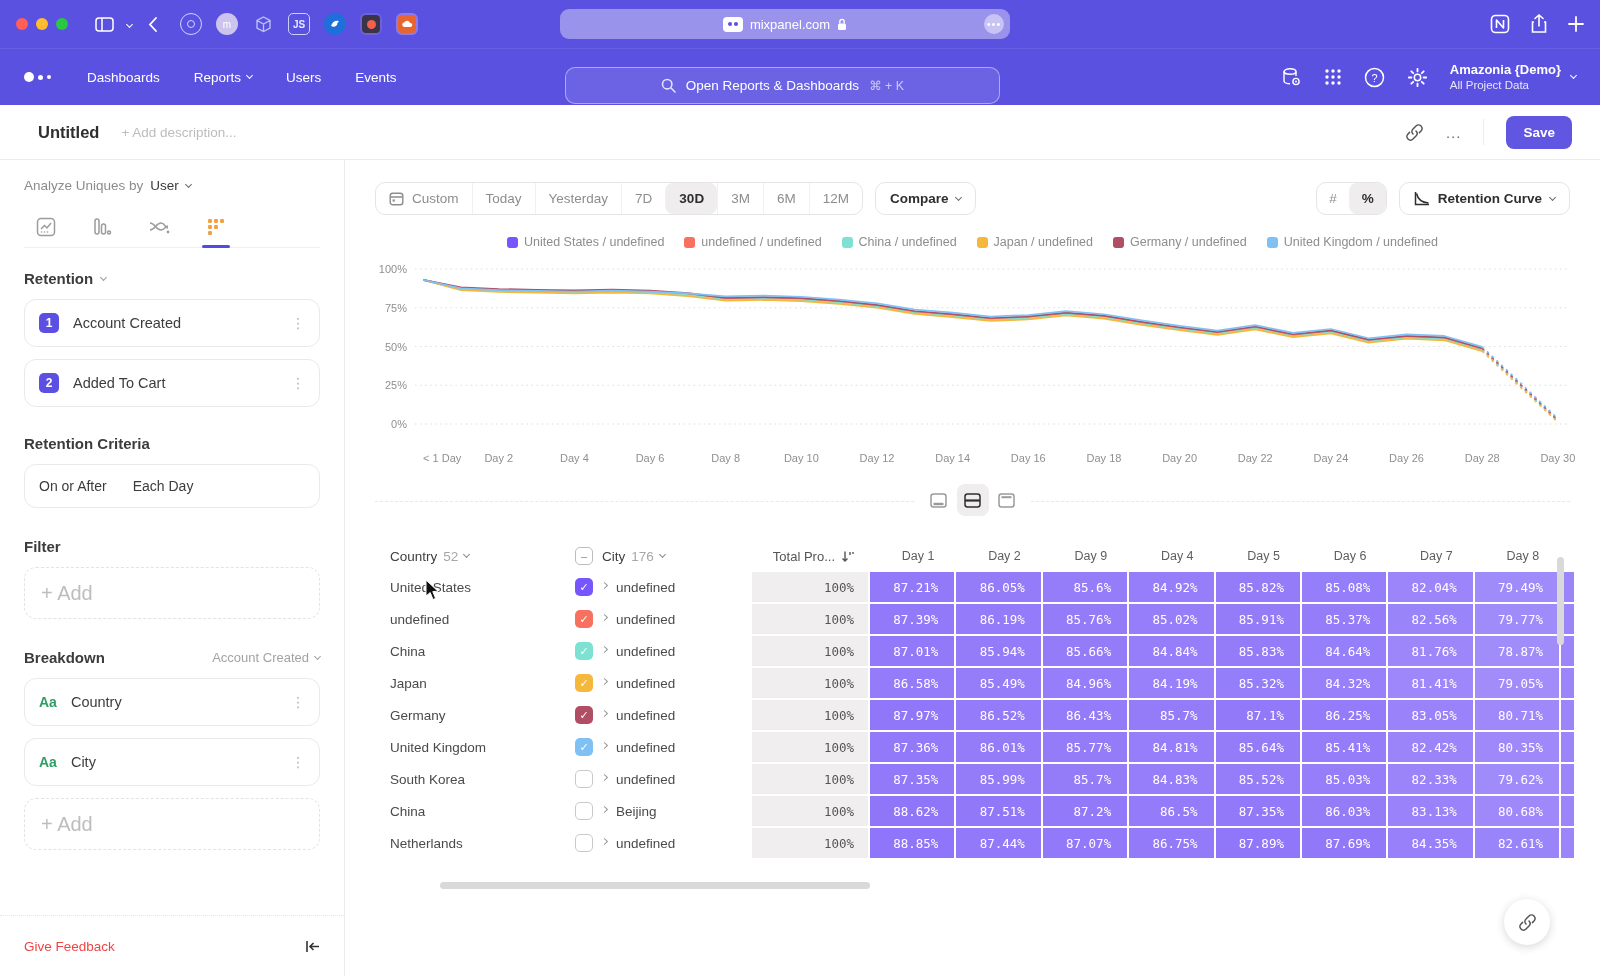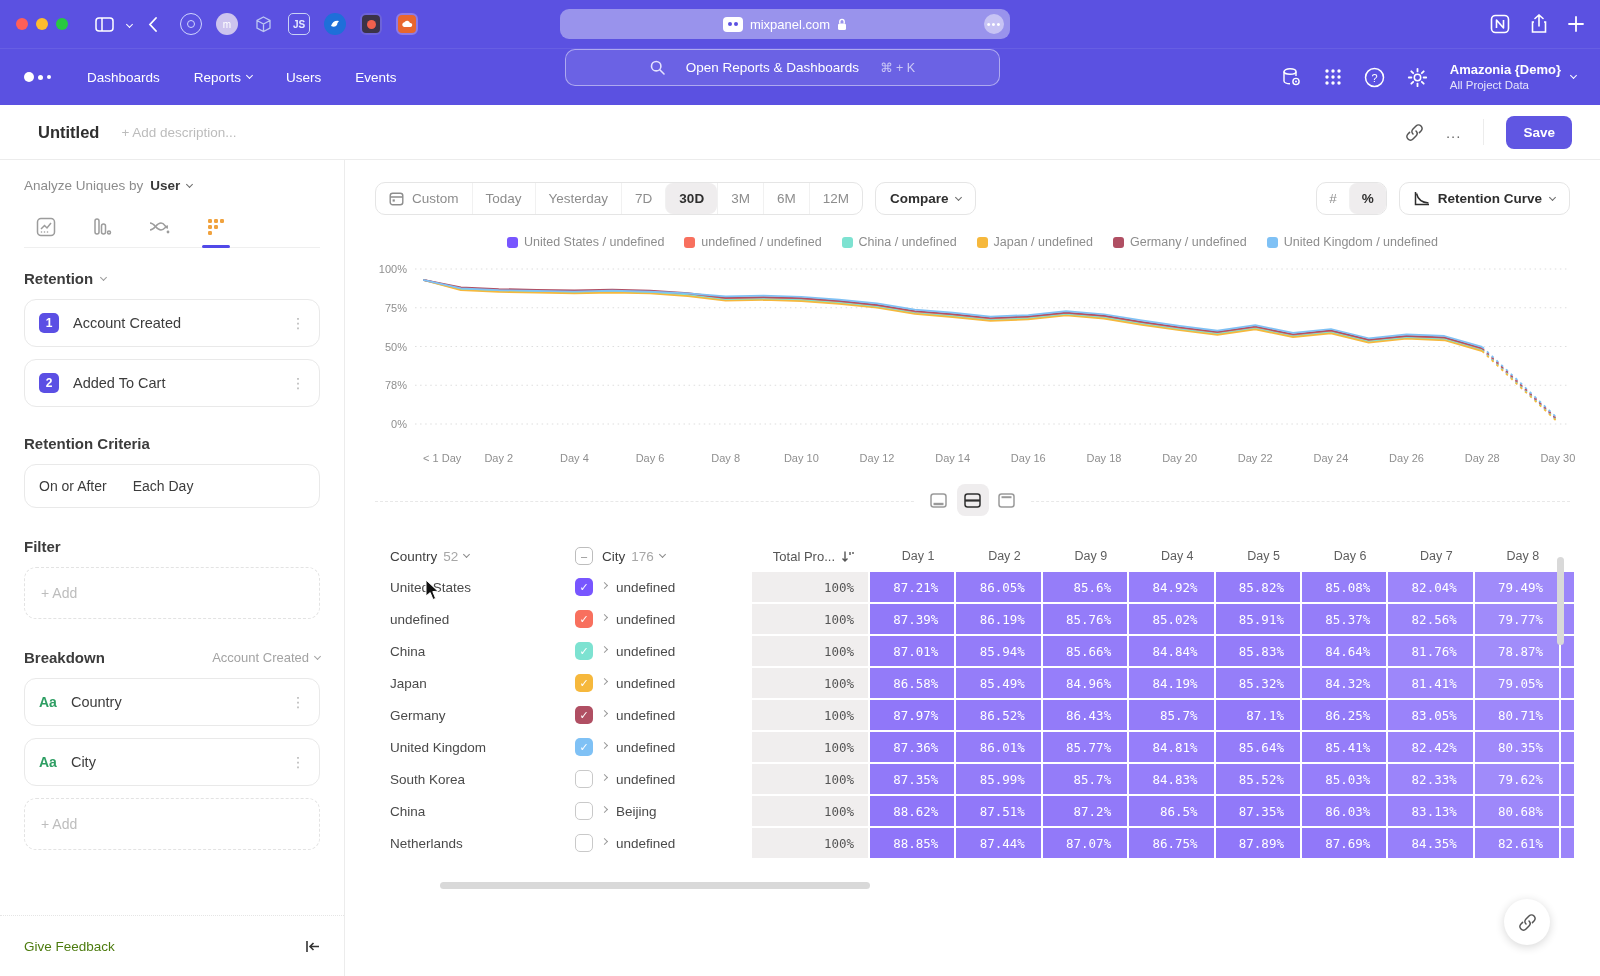--- a/index.html
+++ b/index.html
@@ -17,21 +17,21 @@
   .favchip i { width:4px; height:4px; border-radius:50%; background:#5b51e1; }
   .url-more { position:absolute; right:6px; top:5px; width:20px; height:20px; border-radius:50%; background:rgba(255,255,255,.45); color:#fff; display:flex; align-items:center; justify-content:center; font-size:11px; letter-spacing:1px; }
   .chrome-right { margin-left:auto; display:flex; align-items:center; gap:20px; color:#fff; }
 
   
   .nav { height:57px; background:#5b51e1; display:flex; align-items:center; padding:0 24px; position:relative; border-top:1px solid rgba(255,255,255,.08); }
   .logo-dots { display:flex; align-items:center; gap:4px; margin-right:36px; }
   .logo-dots i { background:#fff; border-radius:50%; }
   .nav-links { display:flex; align-items:center; gap:34px; }
   .nav-link { color:#fff; font-size:13.5px; font-weight:500; display:flex; align-items:center; gap:6px; cursor:default; }
-  .nav-search { position:absolute; left:565px; width:435px; height:37px; top:0; border:1px solid rgba(255,255,255,.45); background:rgba(255,255,255,.10); border-radius:10px; display:flex; align-items:center; justify-content:center; gap:21px; color:#fff; font-size:13.5px; }
+  .nav-search { position:absolute; left:565px; width:435px; height:37px; top:18px; border:1px solid rgba(255,255,255,.45); background:rgba(255,255,255,.10); border-radius:10px; display:flex; align-items:center; justify-content:center; gap:10px; color:#fff; font-size:13.5px; }
   .nav-search .kbd { color:rgba(255,255,255,.65); font-size:12.5px; }
   .nav-right { margin-left:auto; display:flex; align-items:center; gap:22px; color:#fff; }
   .proj { text-align:left; line-height:1.25; }
   .proj .p1 { font-size:13px; font-weight:700; }
   .proj .p2 { font-size:11.5px; opacity:.85; }
 
   
   .chev { display:inline-block; width:7px; height:7px; border-right:1.6px solid currentColor; border-bottom:1.6px solid currentColor; transform:rotate(45deg); margin-top:-3px; }
   .chev.right { transform:rotate(-45deg); }
   .chev.sm { width:5px; height:5px; }
@@ -43,37 +43,37 @@
   .phead-right { margin-left:auto; display:flex; align-items:center; gap:22px; color:#555; }
   .vdiv { width:1px; height:26px; background:#ececec; }
   .save-btn { background:#6056e2; color:#fff; font-size:13.5px; font-weight:600; border:none; border-radius:8px; padding:9px 17px; cursor:pointer; }
   .dots3 { font-size:15px; color:#6b6b6b; letter-spacing:1px; }
 
   
   .layout { display:flex; height:816px; }
   .sidebar { width:345px; border-right:1px solid #ececec; display:flex; flex-direction:column; }
   .sb-scroll { flex:1; padding:18px 24px 0 24px; }
   .sb-row { display:flex; align-items:center; gap:7px; font-size:13.5px; color:#8c8c8c; }
-  .sb-row b { color:#3a3a3a; font-weight:700; font-size:13.5px; }
+  .sb-row b { color:#3a3a3a; font-weight:400; font-size:13.5px; }
   .tabs { display:flex; align-items:flex-end; gap:24px; margin-top:16px; border-bottom:1px solid #efefef; padding:0 6px; }
   .tab { padding:8px 6px 10px; position:relative; color:#9c9c9c; }
   .tab.active { color:#f0a23e; }
   .tab.active::after { content:""; position:absolute; left:2px; right:2px; bottom:-1px; height:3px; background:#5149e8; border-radius:2px; }
   .sec-title { font-size:15px; font-weight:700; color:#3c3c3c; margin-top:22px; display:flex; align-items:center; gap:8px; }
   .sec-title .muted { font-weight:400; color:#a3a3a3; font-size:13px; margin-left:auto; display:flex; gap:6px; align-items:center; }
   .card { border:1px solid #e9e9e9; border-radius:12px; height:48px; display:flex; align-items:center; padding:0 14px; margin-top:12px; background:#fff; cursor:pointer; }
   .badge { width:20px; height:20px; border-radius:5px; background:#5b4fe4; color:#fff; font-size:12px; font-weight:700; display:flex; align-items:center; justify-content:center; }
   .card .lbl { font-size:14.5px; color:#3c3c3c; margin-left:14px; }
   .kebab { margin-left:auto; color:#b3b3b3; font-size:14px; cursor:pointer; }
   .card.small { height:44px; }
   .card .crit { font-size:14px; color:#3c3c3c; }
   .card .crit + .crit { margin-left:26px; }
-  .dashed { border:1.5px dashed #e3e3e3; border-radius:12px; height:52px; display:flex; align-items:center; padding:0 16px; color:#bdbdbd; font-size:14px; margin-top:12px; cursor:pointer; }
+  .dashed { border:1.5px dashed #e3e3e3; border-radius:12px; height:52px; display:flex; align-items:center; padding:0 16px; color:#bdbdbd; font-size:20px; margin-top:12px; cursor:pointer; }
   .aa { color:#2e9e63; font-weight:700; font-size:14px; }
-  .sb-foot { height:61px; border-top:1px dotted #e5e5e5; display:flex; align-items:center; padding:0 24px; color:#4d7c0f; font-size:13.5px; }
+  .sb-foot { height:61px; border-top:1px dotted #e5e5e5; display:flex; align-items:center; padding:0 24px; color:#ef4444; font-size:13.5px; }
   .collapse-ic { margin-left:auto; color:#333; }
 
   
   .main { flex:1; display:flex; flex-direction:column; position:relative; }
   .chart-sec { padding:22px 30px 0 30px; }
   .toolbar { display:flex; align-items:center; }
   .seg-group { display:flex; border:1px solid #e5e5e5; border-radius:10px; overflow:hidden; background:#fff; }
   .seg { padding:8px 13px; font-size:13.5px; color:#8d8d8d; display:flex; align-items:flex-end; gap:8px; cursor:pointer; border-left:1px solid #f1f1f1; }
   .seg:first-child { border-left:none; }
   .seg.active { background:#efedee; color:#2f2f2f; font-weight:700; border-radius:8px; }
@@ -484,21 +484,21 @@
             <span class="leg-sw" style="background: rgb(127, 193, 245);"></span>
             <span>United Kingdom / undefined</span>
           </span>
         </div>
 
       <div class="chart-wrap">
         <div class="y-axis" id="y-axis">
             <span style="top: 4px;">100%</span>
             <span style="top: 42.75px;">75%</span>
             <span style="top: 81.5px;">50%</span>
-            <span style="top: 120.25px;">78%</span>
+            <span style="top: 120.25px;">25%</span>
             <span style="top: 159px;">0%</span>
           </div>
         <div class="plot">
           <svg id="chart-svg" width="100%" height="185" viewBox="0 0 1140 185" preserveAspectRatio="none">
               <line x1="0" x2="1140" y1="10" y2="10" stroke="#dedede" stroke-width="1" stroke-dasharray="1.5 3.5"></line>
               <line x1="0" x2="1140" y1="48.75" y2="48.75" stroke="#dedede" stroke-width="1" stroke-dasharray="1.5 3.5"></line>
               <line x1="0" x2="1140" y1="87.5" y2="87.5" stroke="#dedede" stroke-width="1" stroke-dasharray="1.5 3.5"></line>
               <line x1="0" x2="1140" y1="126.25" y2="126.25" stroke="#dedede" stroke-width="1" stroke-dasharray="1.5 3.5"></line>
               <line x1="0" x2="1140" y1="165" y2="165" stroke="#dedede" stroke-width="1" stroke-dasharray="1.5 3.5"></line>
               <polyline points="8,20.85 45.333333333333336,29.685000000000006 82.66666666666667,31.389999999999997 120,32.16499999999999 157.33333333333334,32.785000000000004 194.66666666666666,32.010000000000005 232,32.94 269.3333333333333,35.575 306.6666666666667,40.225 344,39.45 381.3333333333333,40.535000000000004 418.6666666666667,43.325 456,47.2 493.3333333333333,53.4 530.6666666666666,56.5 568,60.375 605.3333333333334,58.825 642.6666666666666,54.95 680,58.050000000000004 717.3333333333334,64.25 754.6666666666666,69.67500000000001 792,74.325 829.3333333333334,68.9 866.6666666666666,76.65 904,72.775 941.3333333333334,82.075 978.6666666666666,78.2 1016,79.75 1053.3333333333333,90.60000000000001" fill="none" stroke="#7856ff" stroke-width="1.7" stroke-linejoin="round"></polyline>

